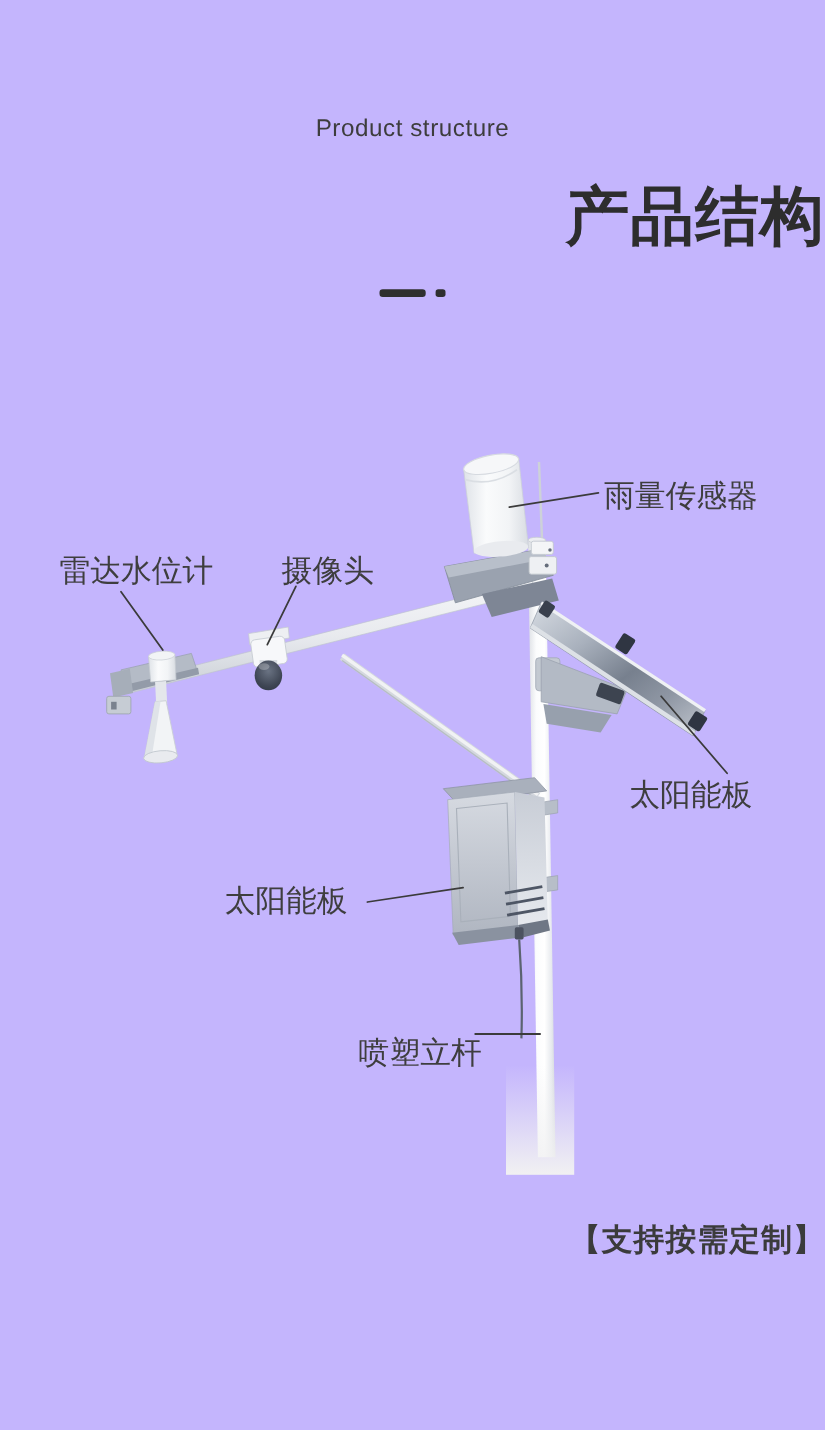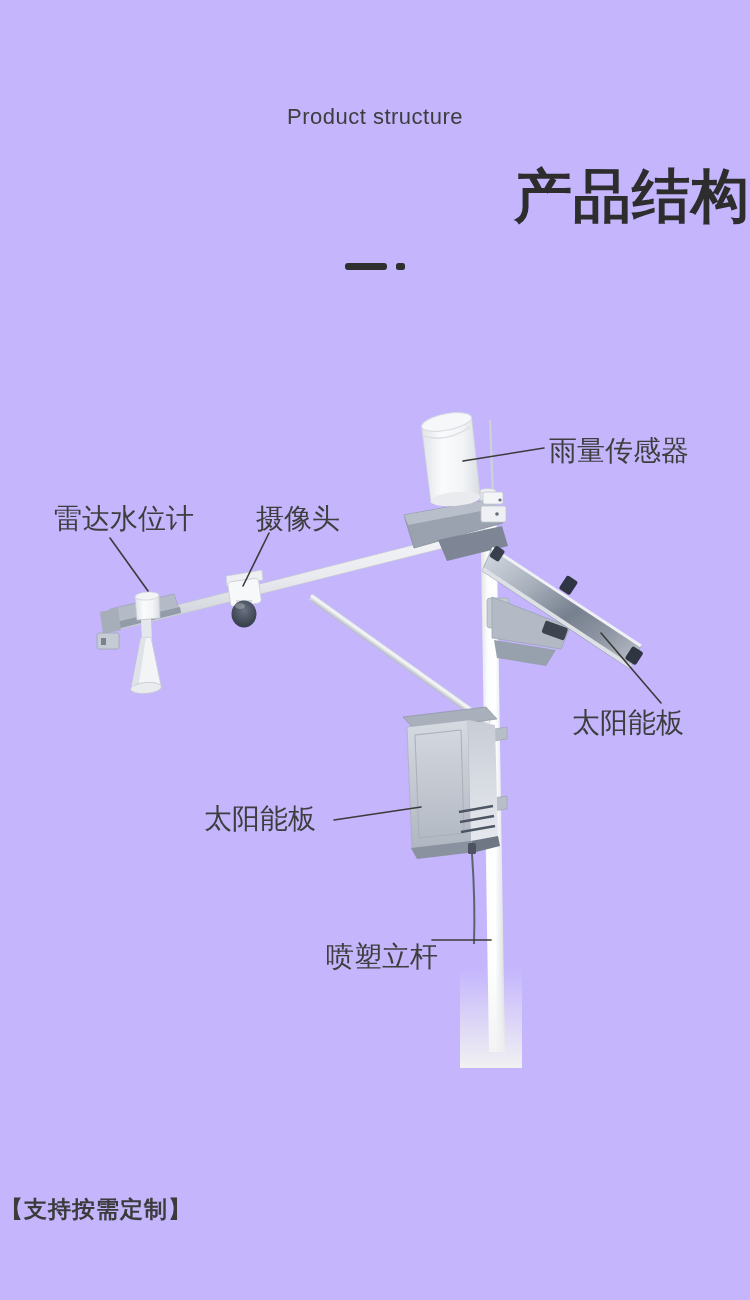--- a/index.html
+++ b/index.html
@@ -30,22 +30,22 @@
     position:absolute; font-size:28px; line-height:1.15; color:#3e3e3e;
     white-space:nowrap;
   }
   .lbl-rain    { left:549px; top:435px; }
   .lbl-radar   { left:54px;  top:503px; }
   .lbl-camera  { left:256px; top:503px; }
   .lbl-solar   { left:572px; top:707px; }
   .lbl-databox { left:204px; top:803px; }
   .lbl-pole    { left:326px; top:925px;margin-top:16px; }
   .footer-note {
-    position:absolute; top:1194px; left:0; width:100%;
-    text-align:left; font-size:23px; font-weight:bold;
+    position:absolute; top:1108px; left:0; width:100%;
+    text-align:right; font-size:28px; font-weight:bold;
     letter-spacing:1px; color:#3b3b3b;
   }
 </style>
 </head>
 <body>
 
 <div class="page">
 
   <div class="subtitle-en">Product structure</div>
   <div class="title-zh">产品结构</div>

